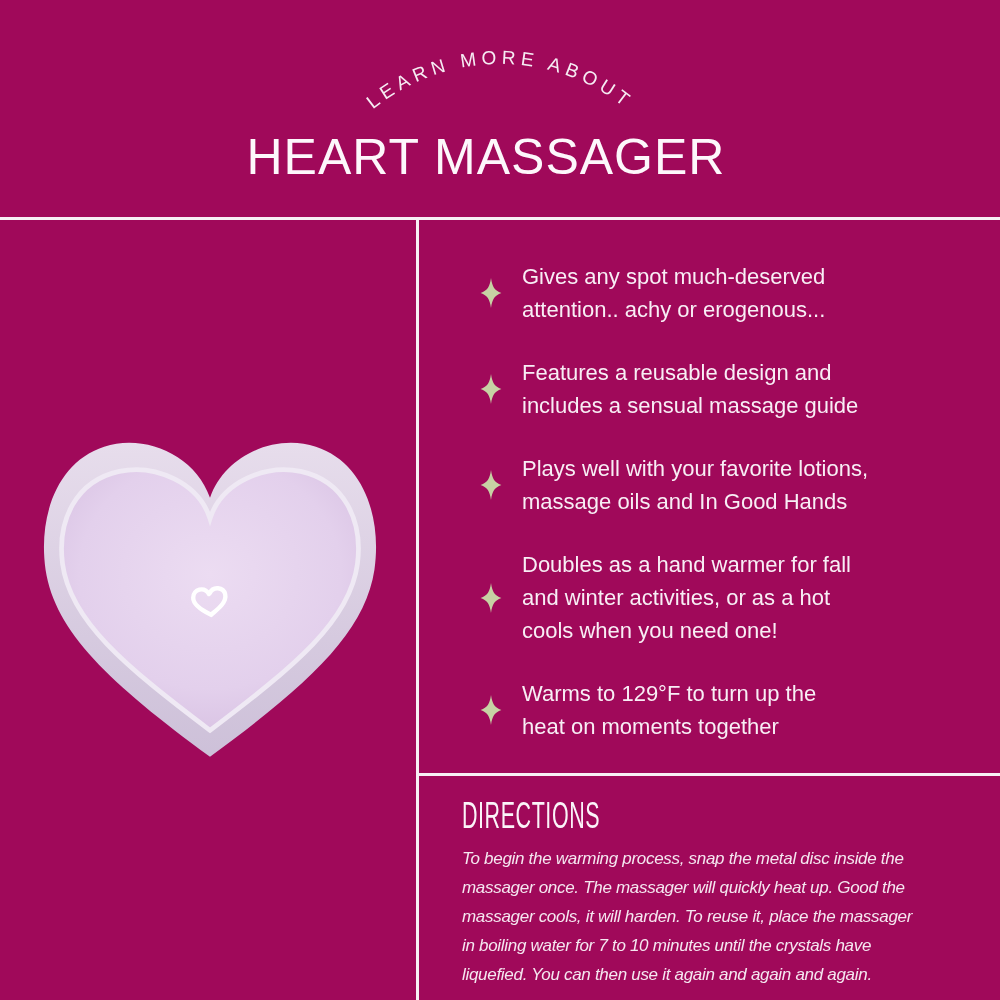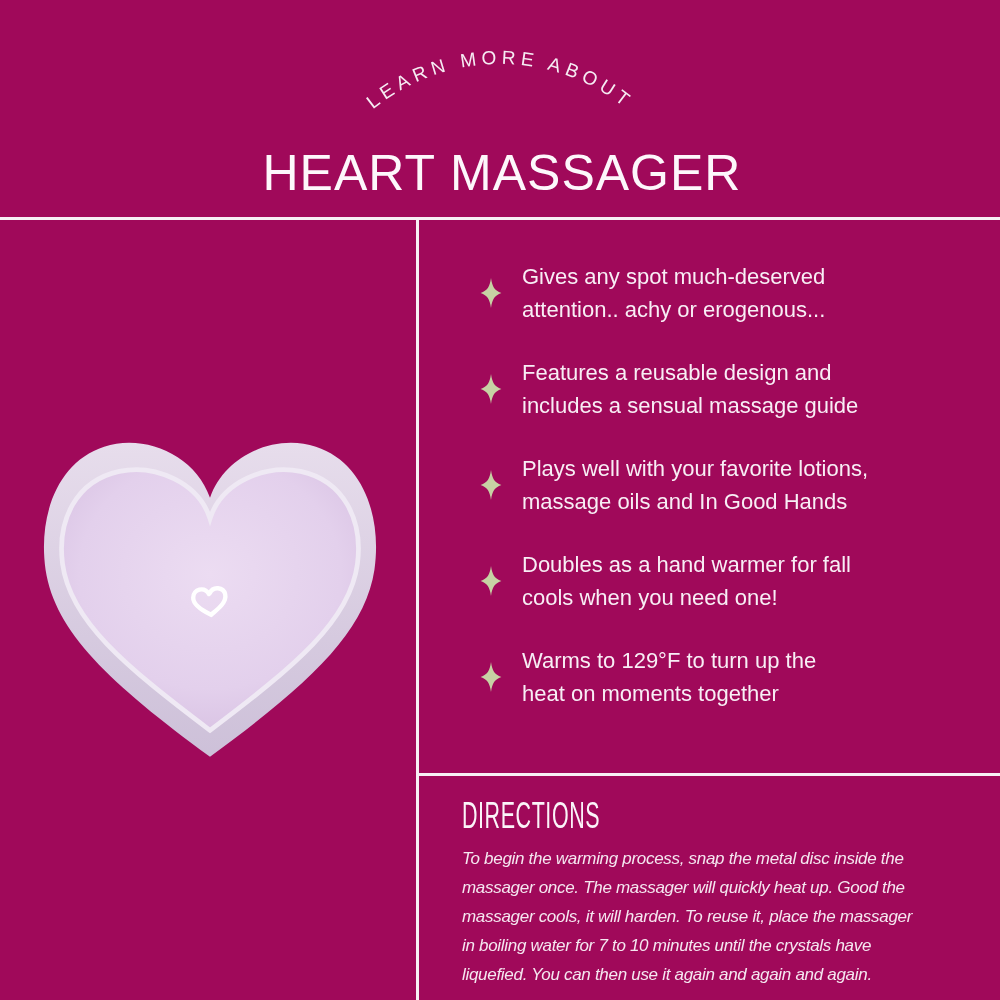--- a/index.html
+++ b/index.html
@@ -10,21 +10,21 @@
     color:#f8eef5;
   }
   
   .header{position:absolute;top:0;left:0;width:1000px;height:218px;}
   .arc-svg{position:absolute;top:0;left:0;}
   .arc-text{
     fill:#f6ecf3;font-size:19px;letter-spacing:5px;
     font-family:"Liberation Sans",sans-serif;
   }
   .page-title{
-    position:absolute;top:128px;left:0;width:972px;margin:16px;
+    position:absolute;top:128px;left:0;width:972px;margin:0;
     text-align:center;font-size:50px;font-weight:400;letter-spacing:1px;
     color:#fdf7fb;
   }
   
   .divider{position:absolute;background:#f7f0f5;}
   .divider-top{top:217px;left:0;width:1000px;height:3px;}
   .divider-vertical{top:217px;left:416px;width:3px;height:783px;}
   .divider-right{top:773px;left:416px;width:584px;height:3px;}
   
   .product{position:absolute;left:38px;top:424px;width:344px;height:348px;}
@@ -143,20 +143,21 @@
       <div>massage oils and In Good Hands</div>
     </div>
   </div>
 
   <div class="feature">
     <svg class="sparkle" viewBox="0 0 20 26">
       <path d="M 10 0 C 11.2 8 13 10.5 19 13 C 13 15.5 11.2 18 10 26 C 8.8 18 7 15.5 1 13 C 7 10.5 8.8 8 10 0 Z" fill="#c7d2a4"></path>
     </svg>
     <div class="feature-text">
       <div>Doubles as a hand warmer for fall</div>
+      <div>and winter activities, or as a hot</div>
       <div>cools when you need one!</div>
     </div>
   </div>
 
   <div class="feature">
     <svg class="sparkle" viewBox="0 0 20 26">
       <path d="M 10 0 C 11.2 8 13 10.5 19 13 C 13 15.5 11.2 18 10 26 C 8.8 18 7 15.5 1 13 C 7 10.5 8.8 8 10 0 Z" fill="#c7d2a4"></path>
     </svg>
     <div class="feature-text">
       <div>Warms to 129°F to turn up the</div>

